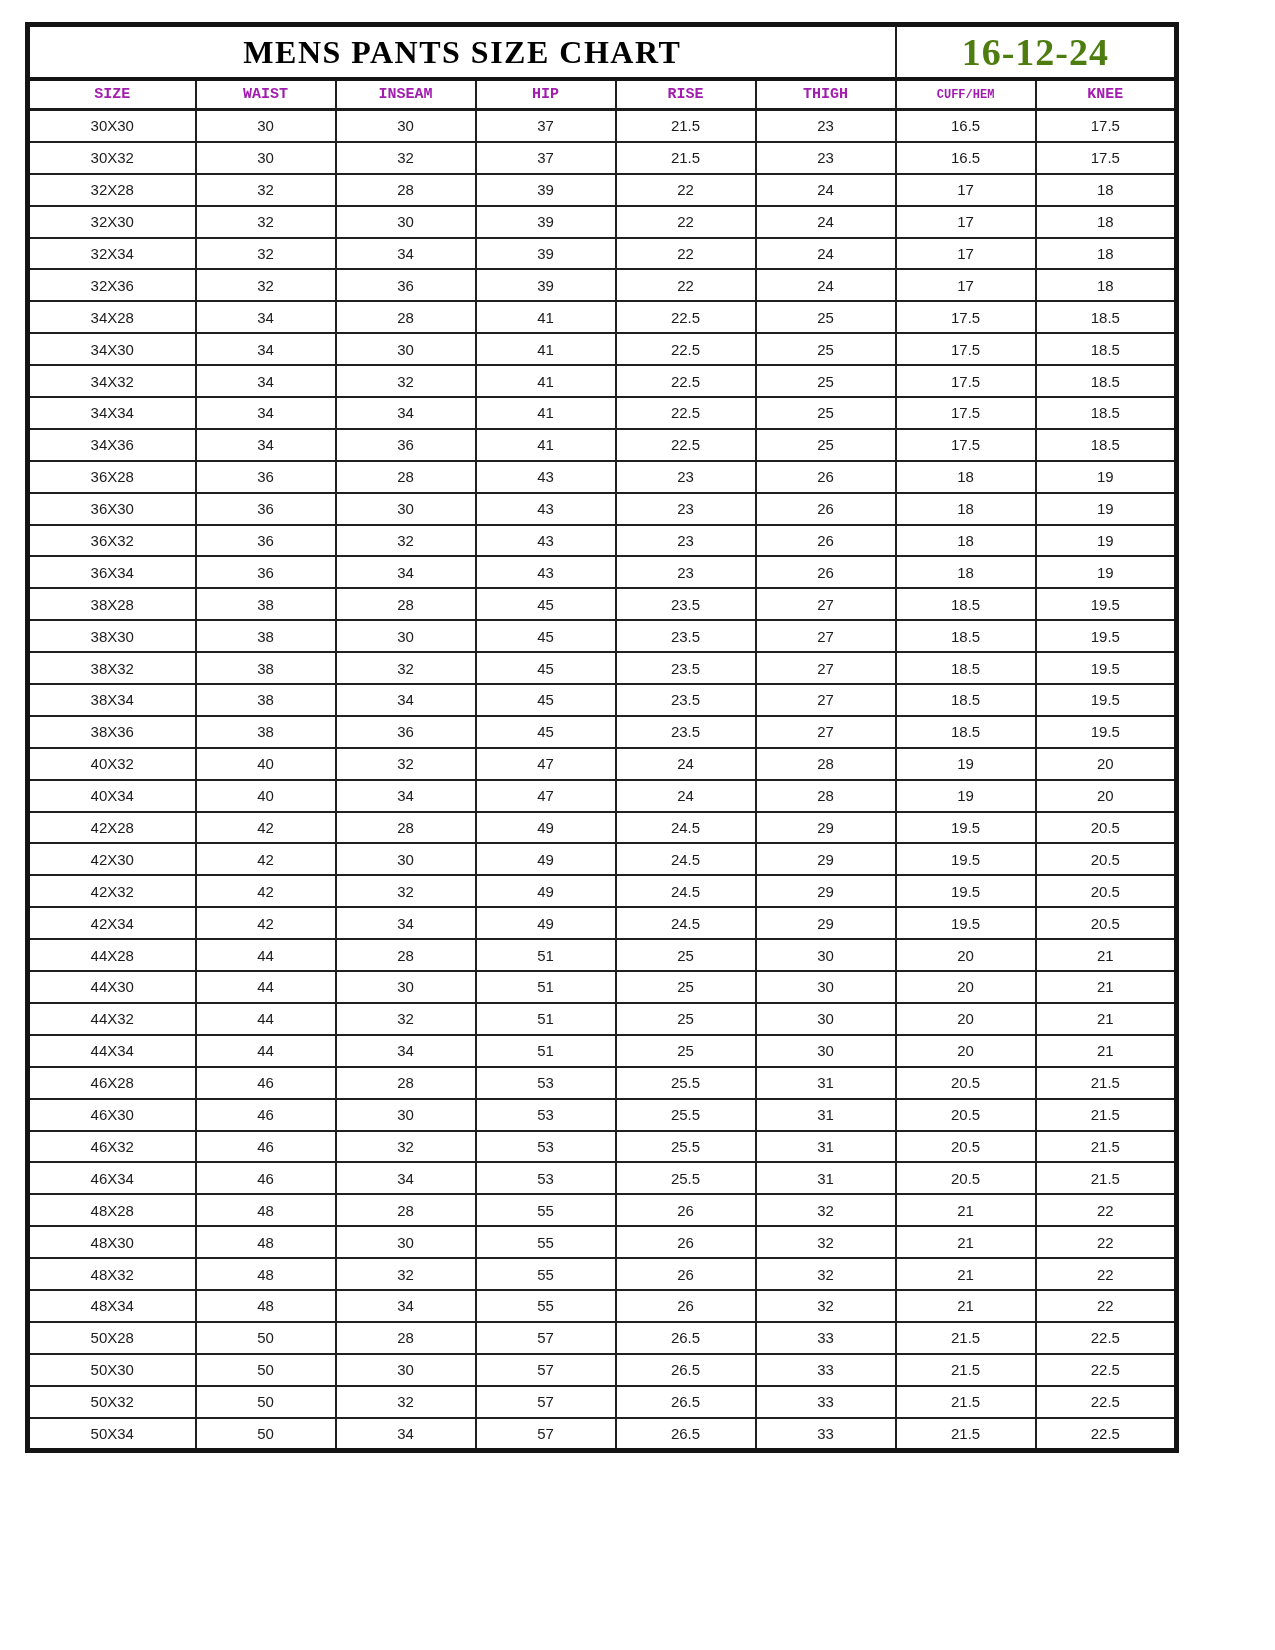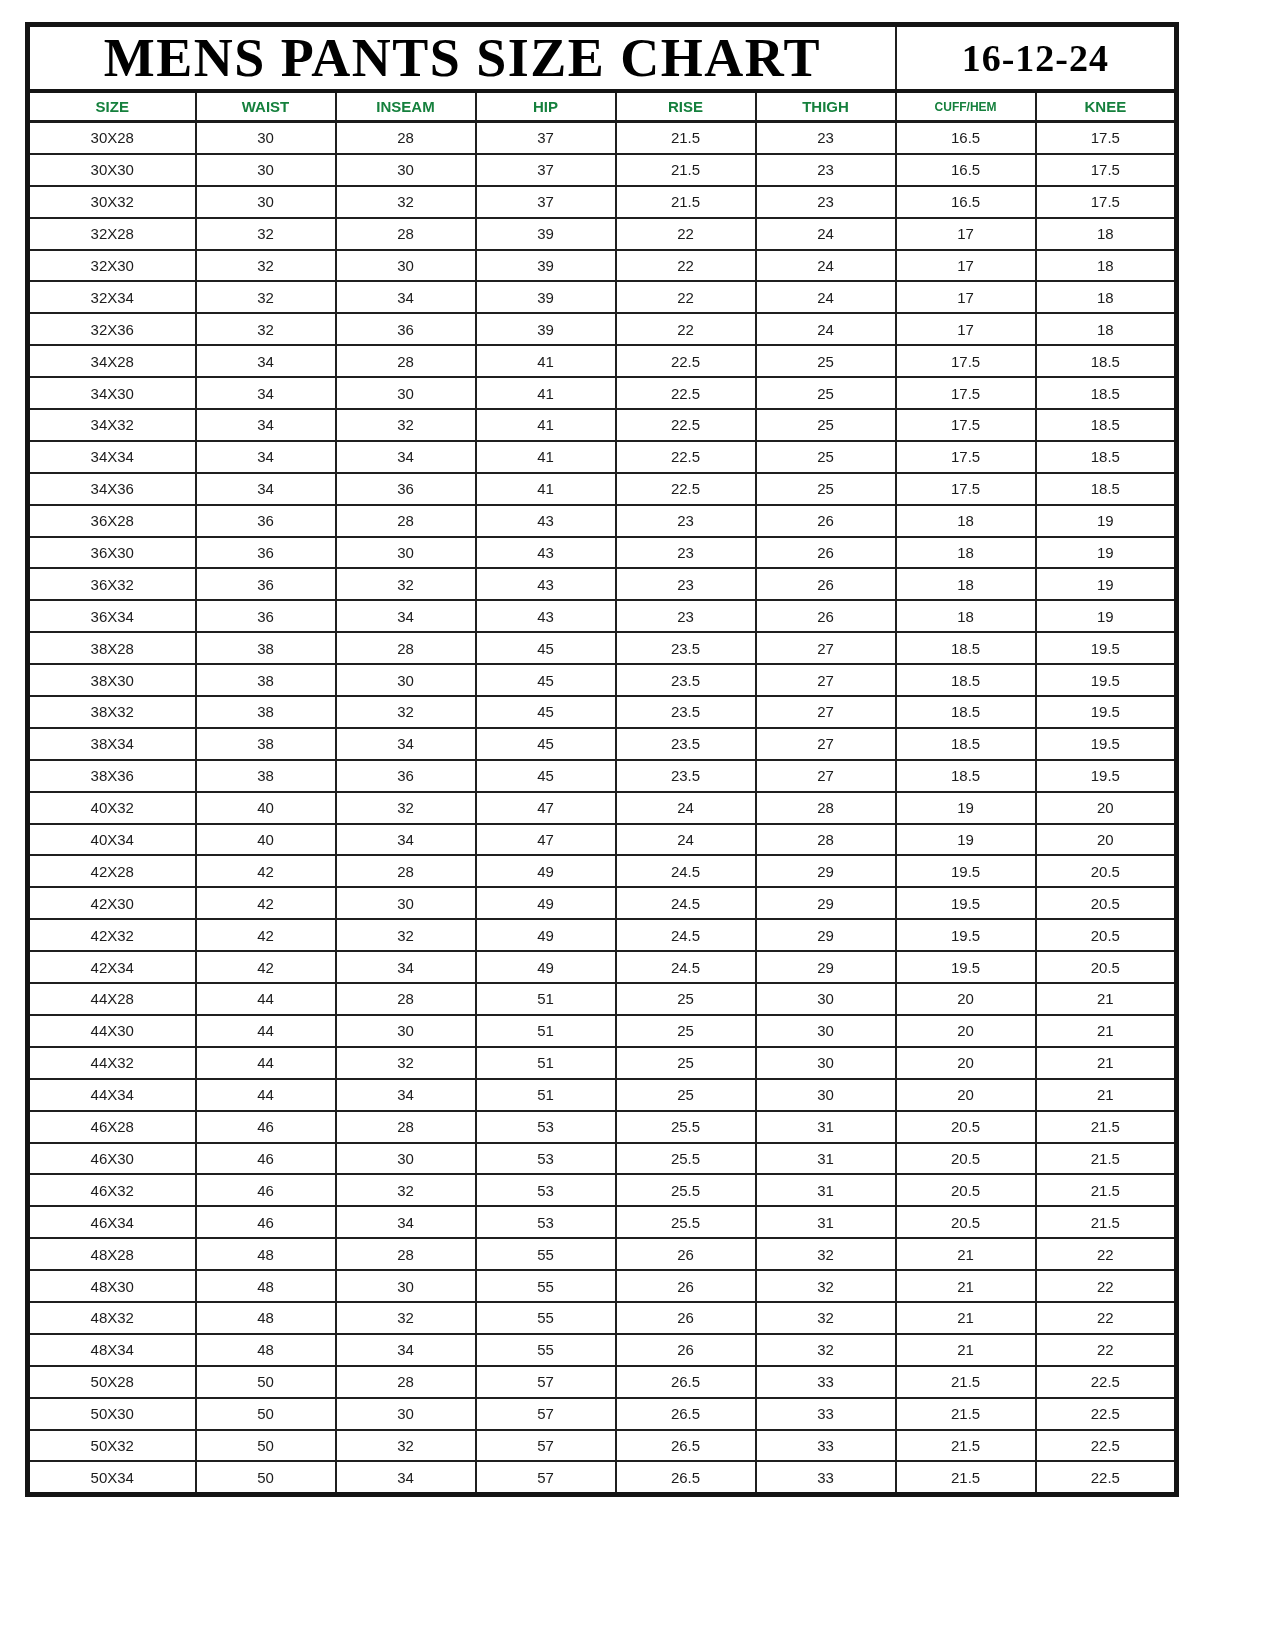--- a/index.html
+++ b/index.html
@@ -38,37 +38,37 @@
     white-space: nowrap;
   }
   tr.title-row th {
     height: 50px;
     border-bottom: 4px solid #141414;
     background: #ffffff;
   }
   .title-cell {
     font-family: "Liberation Serif", serif;
     font-weight: 700;
-    font-size: 54px;
+    font-size: 32px;
     letter-spacing: 1.5px;
     color: #000000;
   }
   .date-cell {
     font-family: "Liberation Serif", serif;
     font-weight: 700;
     font-size: 38px;
     letter-spacing: 1px;
-    color: #000000;
+    color: #4d7c0f;
   }
   tr.head-row th {
     height: 27px;
-    font-family: Liberation Sans, sans-serif;
+    font-family: Liberation Mono, monospace;
     font-weight: 700;
     font-size: 15px;
-    color: #15803d;
+    color: #a21caf;
     border-bottom: 3px solid #1b1b1b;
   }
   tr.head-row th.small-head {
     font-size: 12px;
     text-align: center;
   }
   tbody.size-table-body td {
     height: 29.9px;
     font-family: "Liberation Sans", sans-serif;
     font-weight: 400;
@@ -102,30 +102,20 @@
         <th>INSEAM</th>
         <th>HIP</th>
         <th>RISE</th>
         <th>THIGH</th>
         <th class="small-head">CUFF/HEM</th>
         <th>KNEE</th>
       </tr>
     </thead>
     <tbody class="size-table-body">
         <tr>
-          <td>30X28</td>
-          <td>30</td>
-          <td>28</td>
-          <td>37</td>
-          <td>21.5</td>
-          <td>23</td>
-          <td>16.5</td>
-          <td>17.5</td>
-        </tr>
-        <tr>
           <td>30X30</td>
           <td>30</td>
           <td>30</td>
           <td>37</td>
           <td>21.5</td>
           <td>23</td>
           <td>16.5</td>
           <td>17.5</td>
         </tr>
         <tr>

